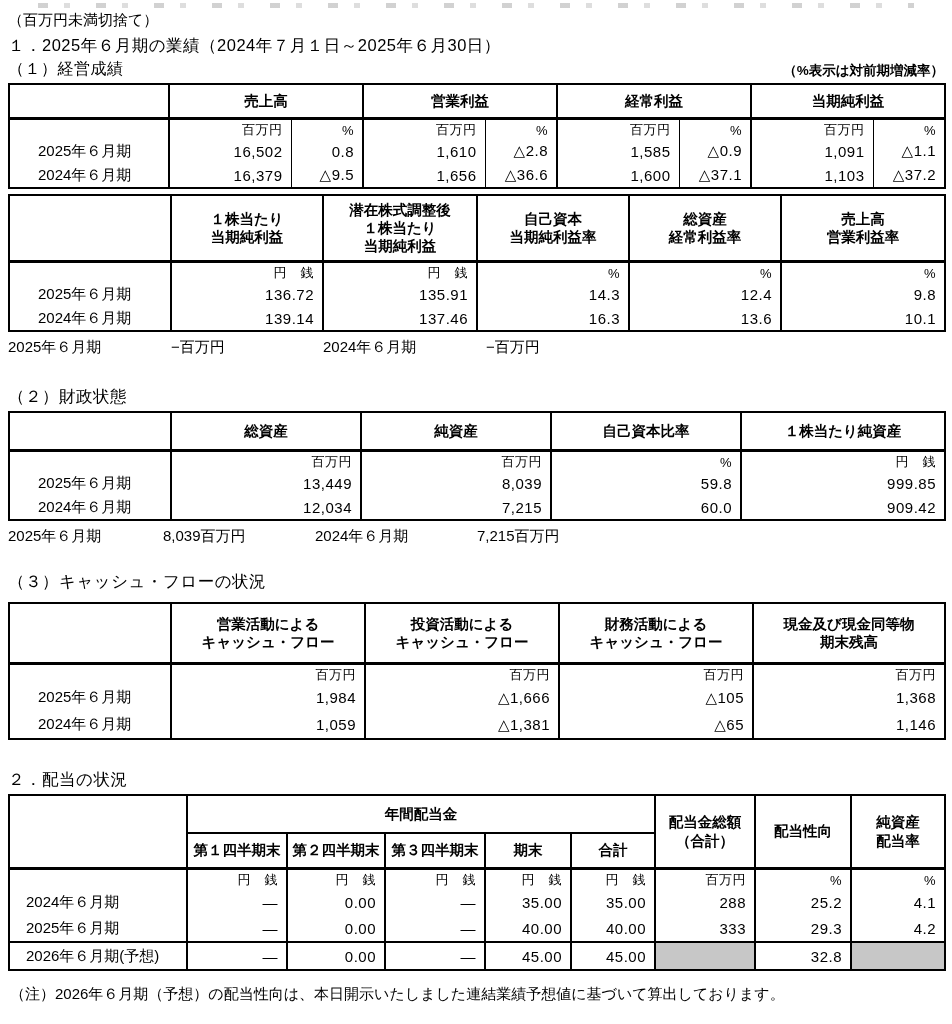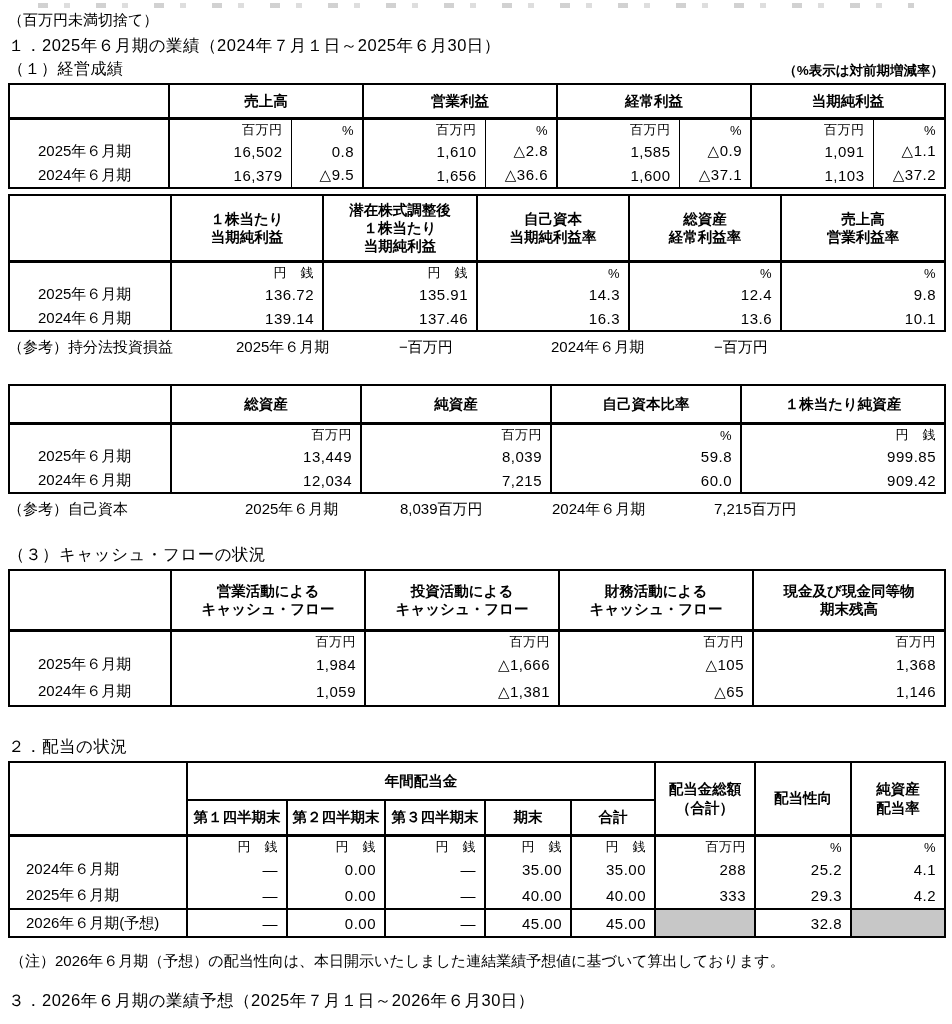--- a/index.html
+++ b/index.html
@@ -185,28 +185,28 @@
           <td class="c-num">139.14</td>
           <td class="c-num">137.46</td>
           <td class="c-num">16.3</td>
           <td class="c-num">13.6</td>
           <td class="c-num">10.1</td>
         </tr>
     </tbody>
   </table>
 
   <div class="ref-line">
-    <span class="w1">（参考）持分法投資損益</span>
     <span class="w2">2025年６月期</span>
     <span class="w3">−百万円</span>
     <span class="w4">2024年６月期</span>
     <span>−百万円</span>
   </div>
 
   <div class="gap-a"></div>
+  <div class="sec-title">（２）財政状態</div>
 
   <table class="t2" style="margin-top:3px">
     <colgroup>
       <col style="width:162px">
         <col style="width:190px">
         <col style="width:190px">
       <col style="width:190px">
         <col style="width:204px">
     </colgroup>
     <thead>
@@ -237,31 +237,30 @@
           <td class="c-label">2024年６月期</td>
           <td class="c-num">12,034</td>
           <td class="c-num">7,215</td>
           <td class="c-num">60.0</td>
           <td class="c-num">909.42</td>
         </tr>
     </tbody>
   </table>
 
   <div class="ref-line">
-    <span class="w1" style="width:237px">（参考）自己資本</span>
     <span class="w2" style="width:155px">2025年６月期</span>
     <span class="w3">8,039百万円</span>
     <span class="w4" style="width:162px">2024年６月期</span>
     <span>7,215百万円</span>
   </div>
 
   <div class="gap-b"></div>
   <div class="sec-title">（３）キャッシュ・フローの状況</div>
 
-  <table class="t3" style="margin-top:3px">
+  <table class="t3" style="margin-top:9px">
     <colgroup>
       <col style="width:162px">
         <col style="width:194px">
         <col style="width:194px">
       <col style="width:194px">
         <col style="width:192px">
     </colgroup>
     <thead>
       <tr>
         <th></th>

